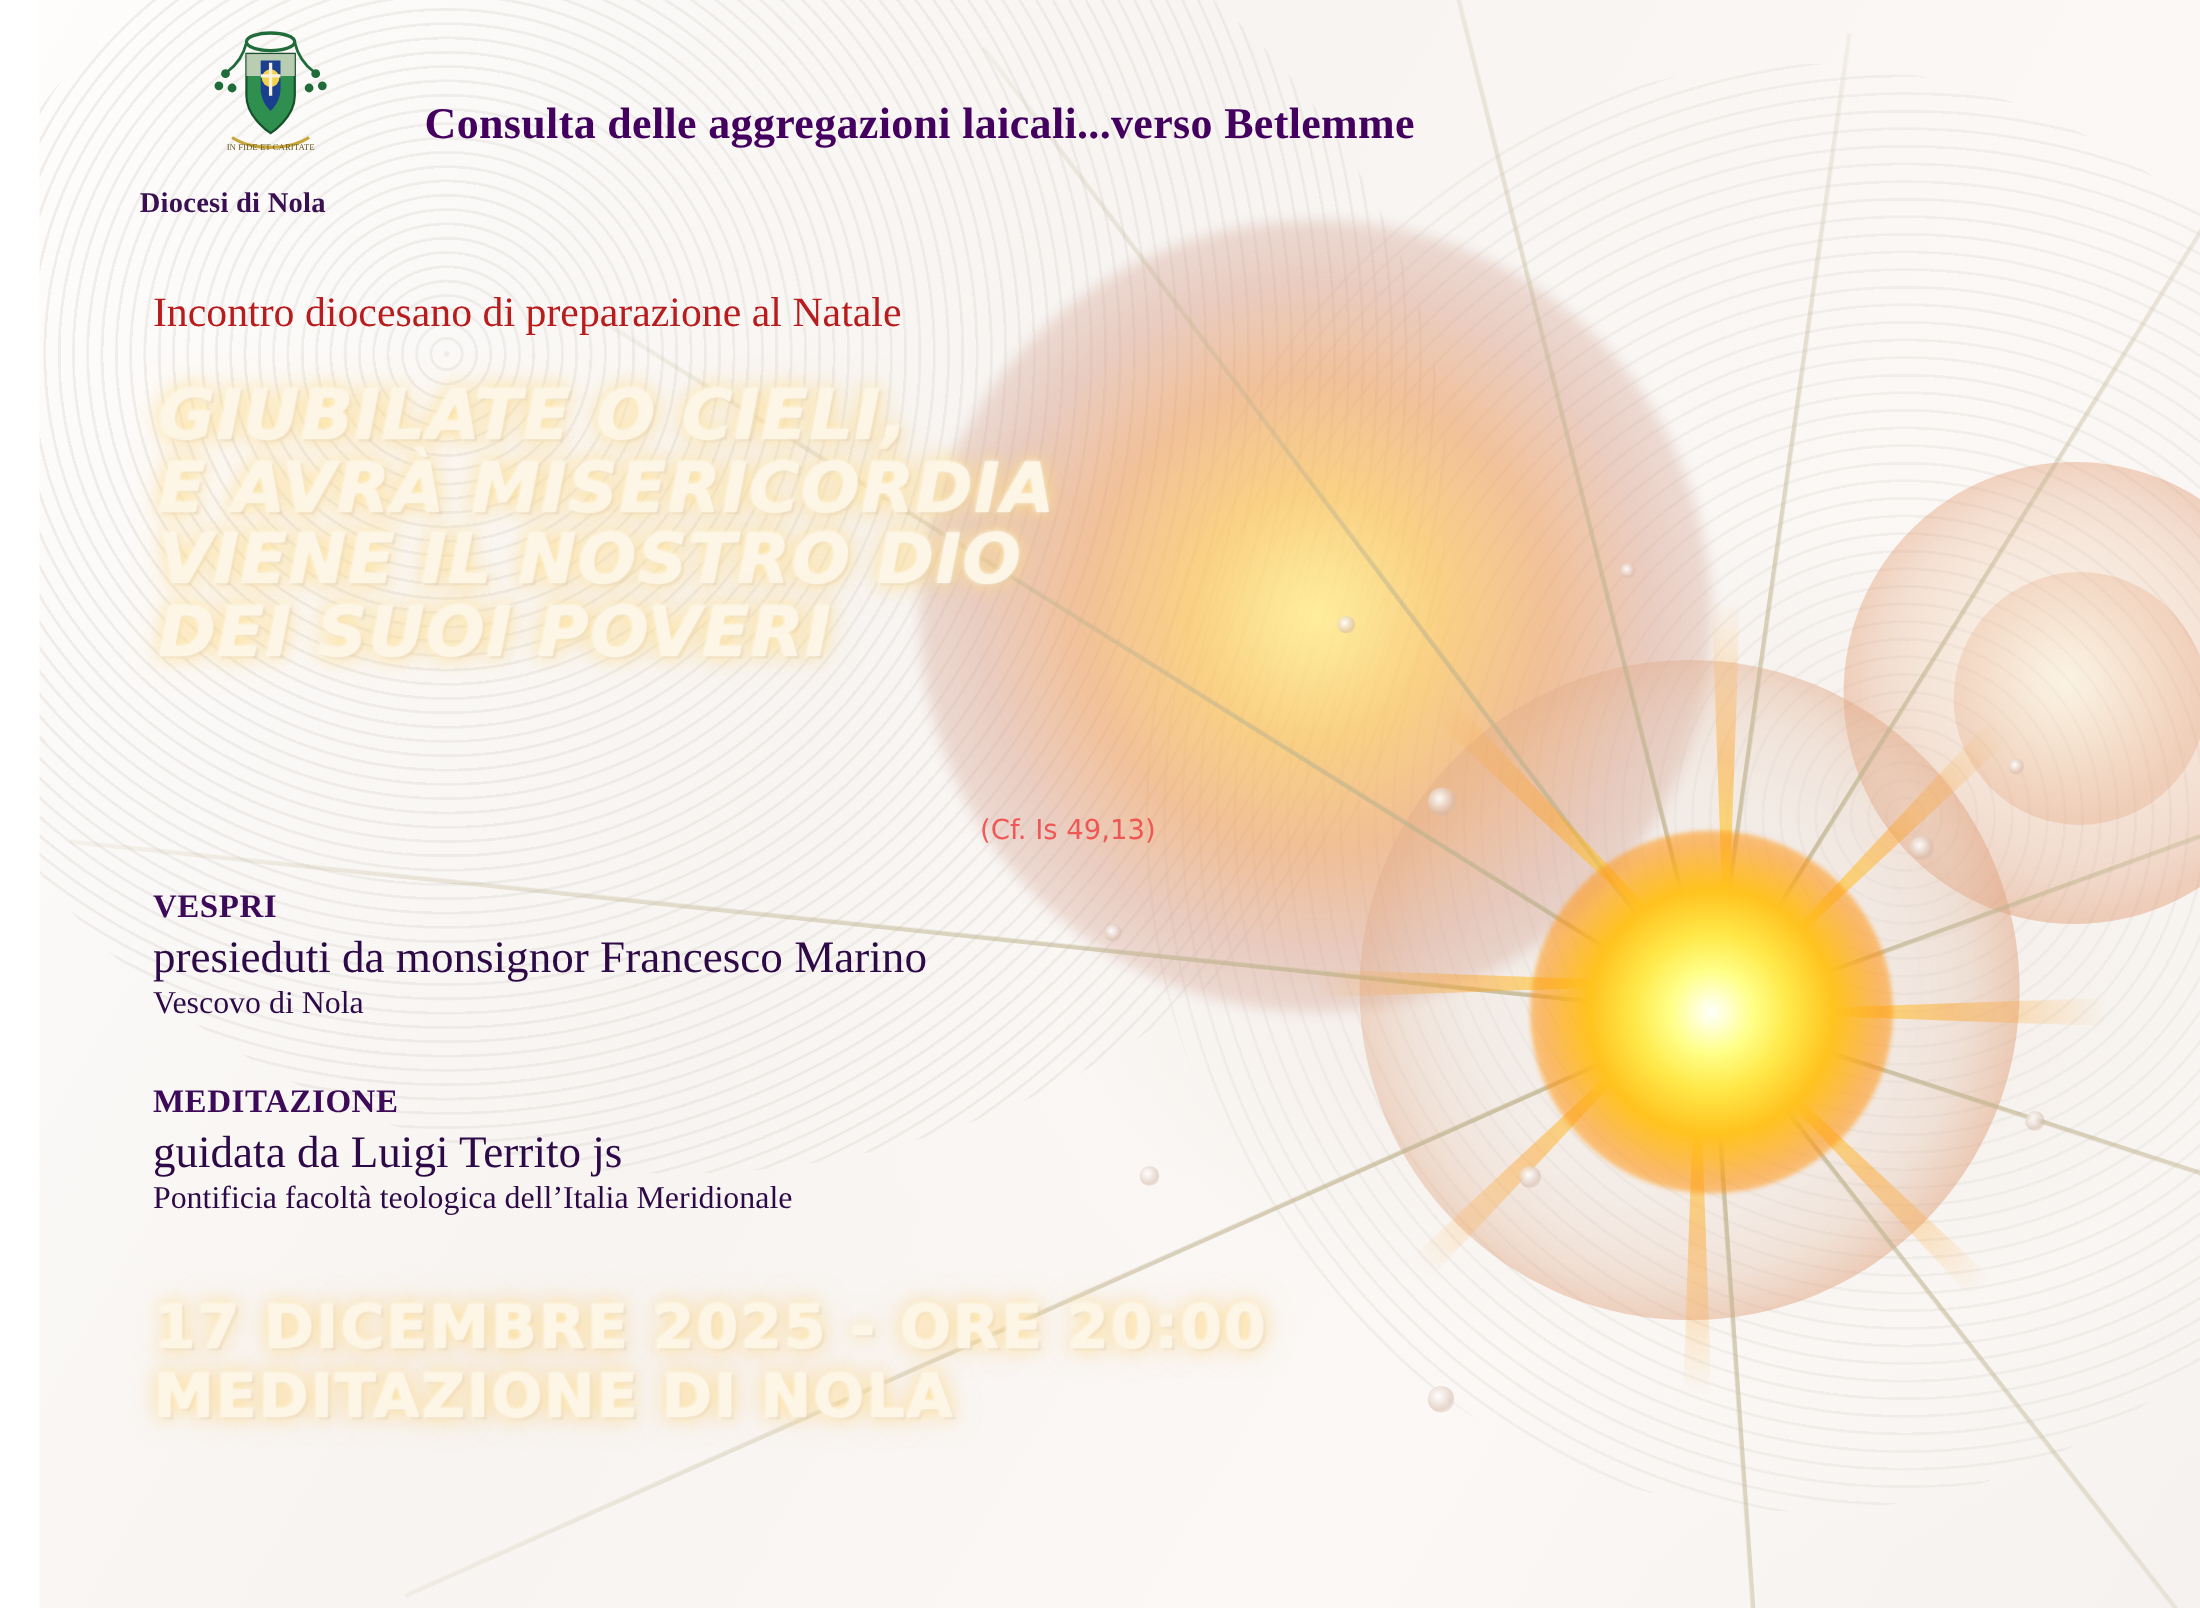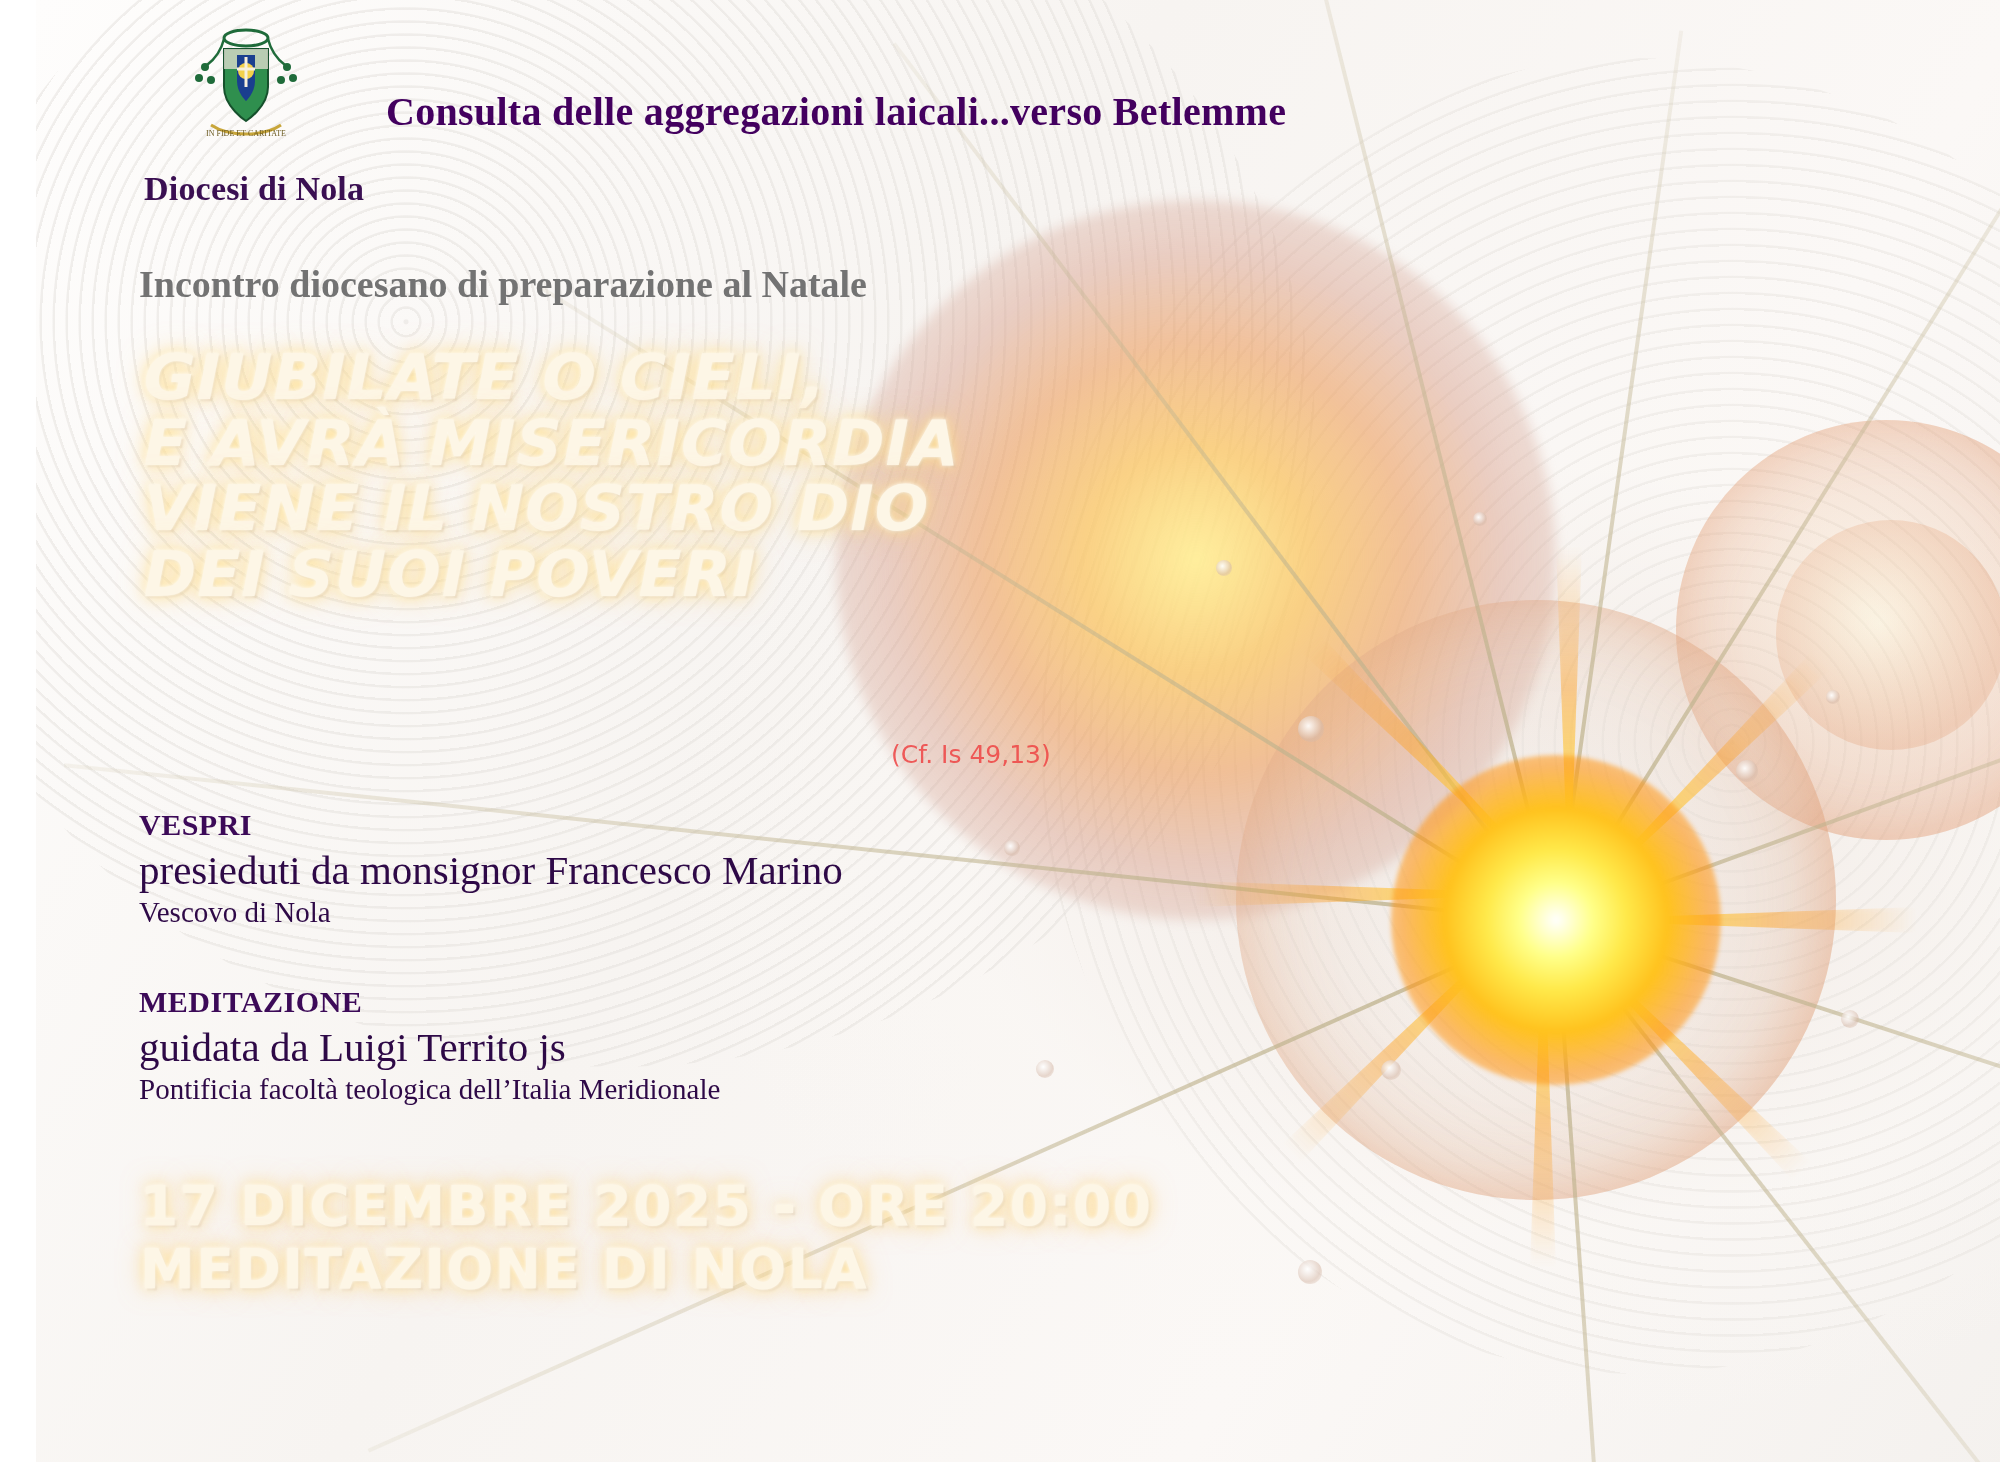--- a/index.html
+++ b/index.html
@@ -170,47 +170,47 @@
   }
   .crest {
     position: absolute;
     left: 155px;
     top: 25px;
     width: 110px;
     height: 120px;
   }
   .diocese-label {
     position: absolute;
-    left: 108px;
+    left: 91px;
     top: 170px;
     font-family: "Liberation Serif", serif;
     font-weight: bold;
-    font-size: 34px;
+    font-size: 26px;
     color: #3a0f52;
     letter-spacing: .2px;
   }
   .header-title {
     position: absolute;
     left: 350px;
     top: 88px;
     font-family: "Liberation Serif", serif;
     font-weight: bold;
     font-size: 40px;
     color: #43005f;
     letter-spacing: .3px;
     white-space: nowrap;
   }
   .subtitle {
     position: absolute;
     left: 103px;
     top: 262px;
     font-family: "Liberation Serif", serif;
-    font-weight: bold;
+    font-weight: normal;
     font-size: 38px;
-    color: #737373;
+    color: #b91c1c;
     white-space: nowrap;
   }
 
   .theme {
     position: absolute;
     left: 108px;
     top: 345px;
     width: 1100px;
   }
   .theme-line {

